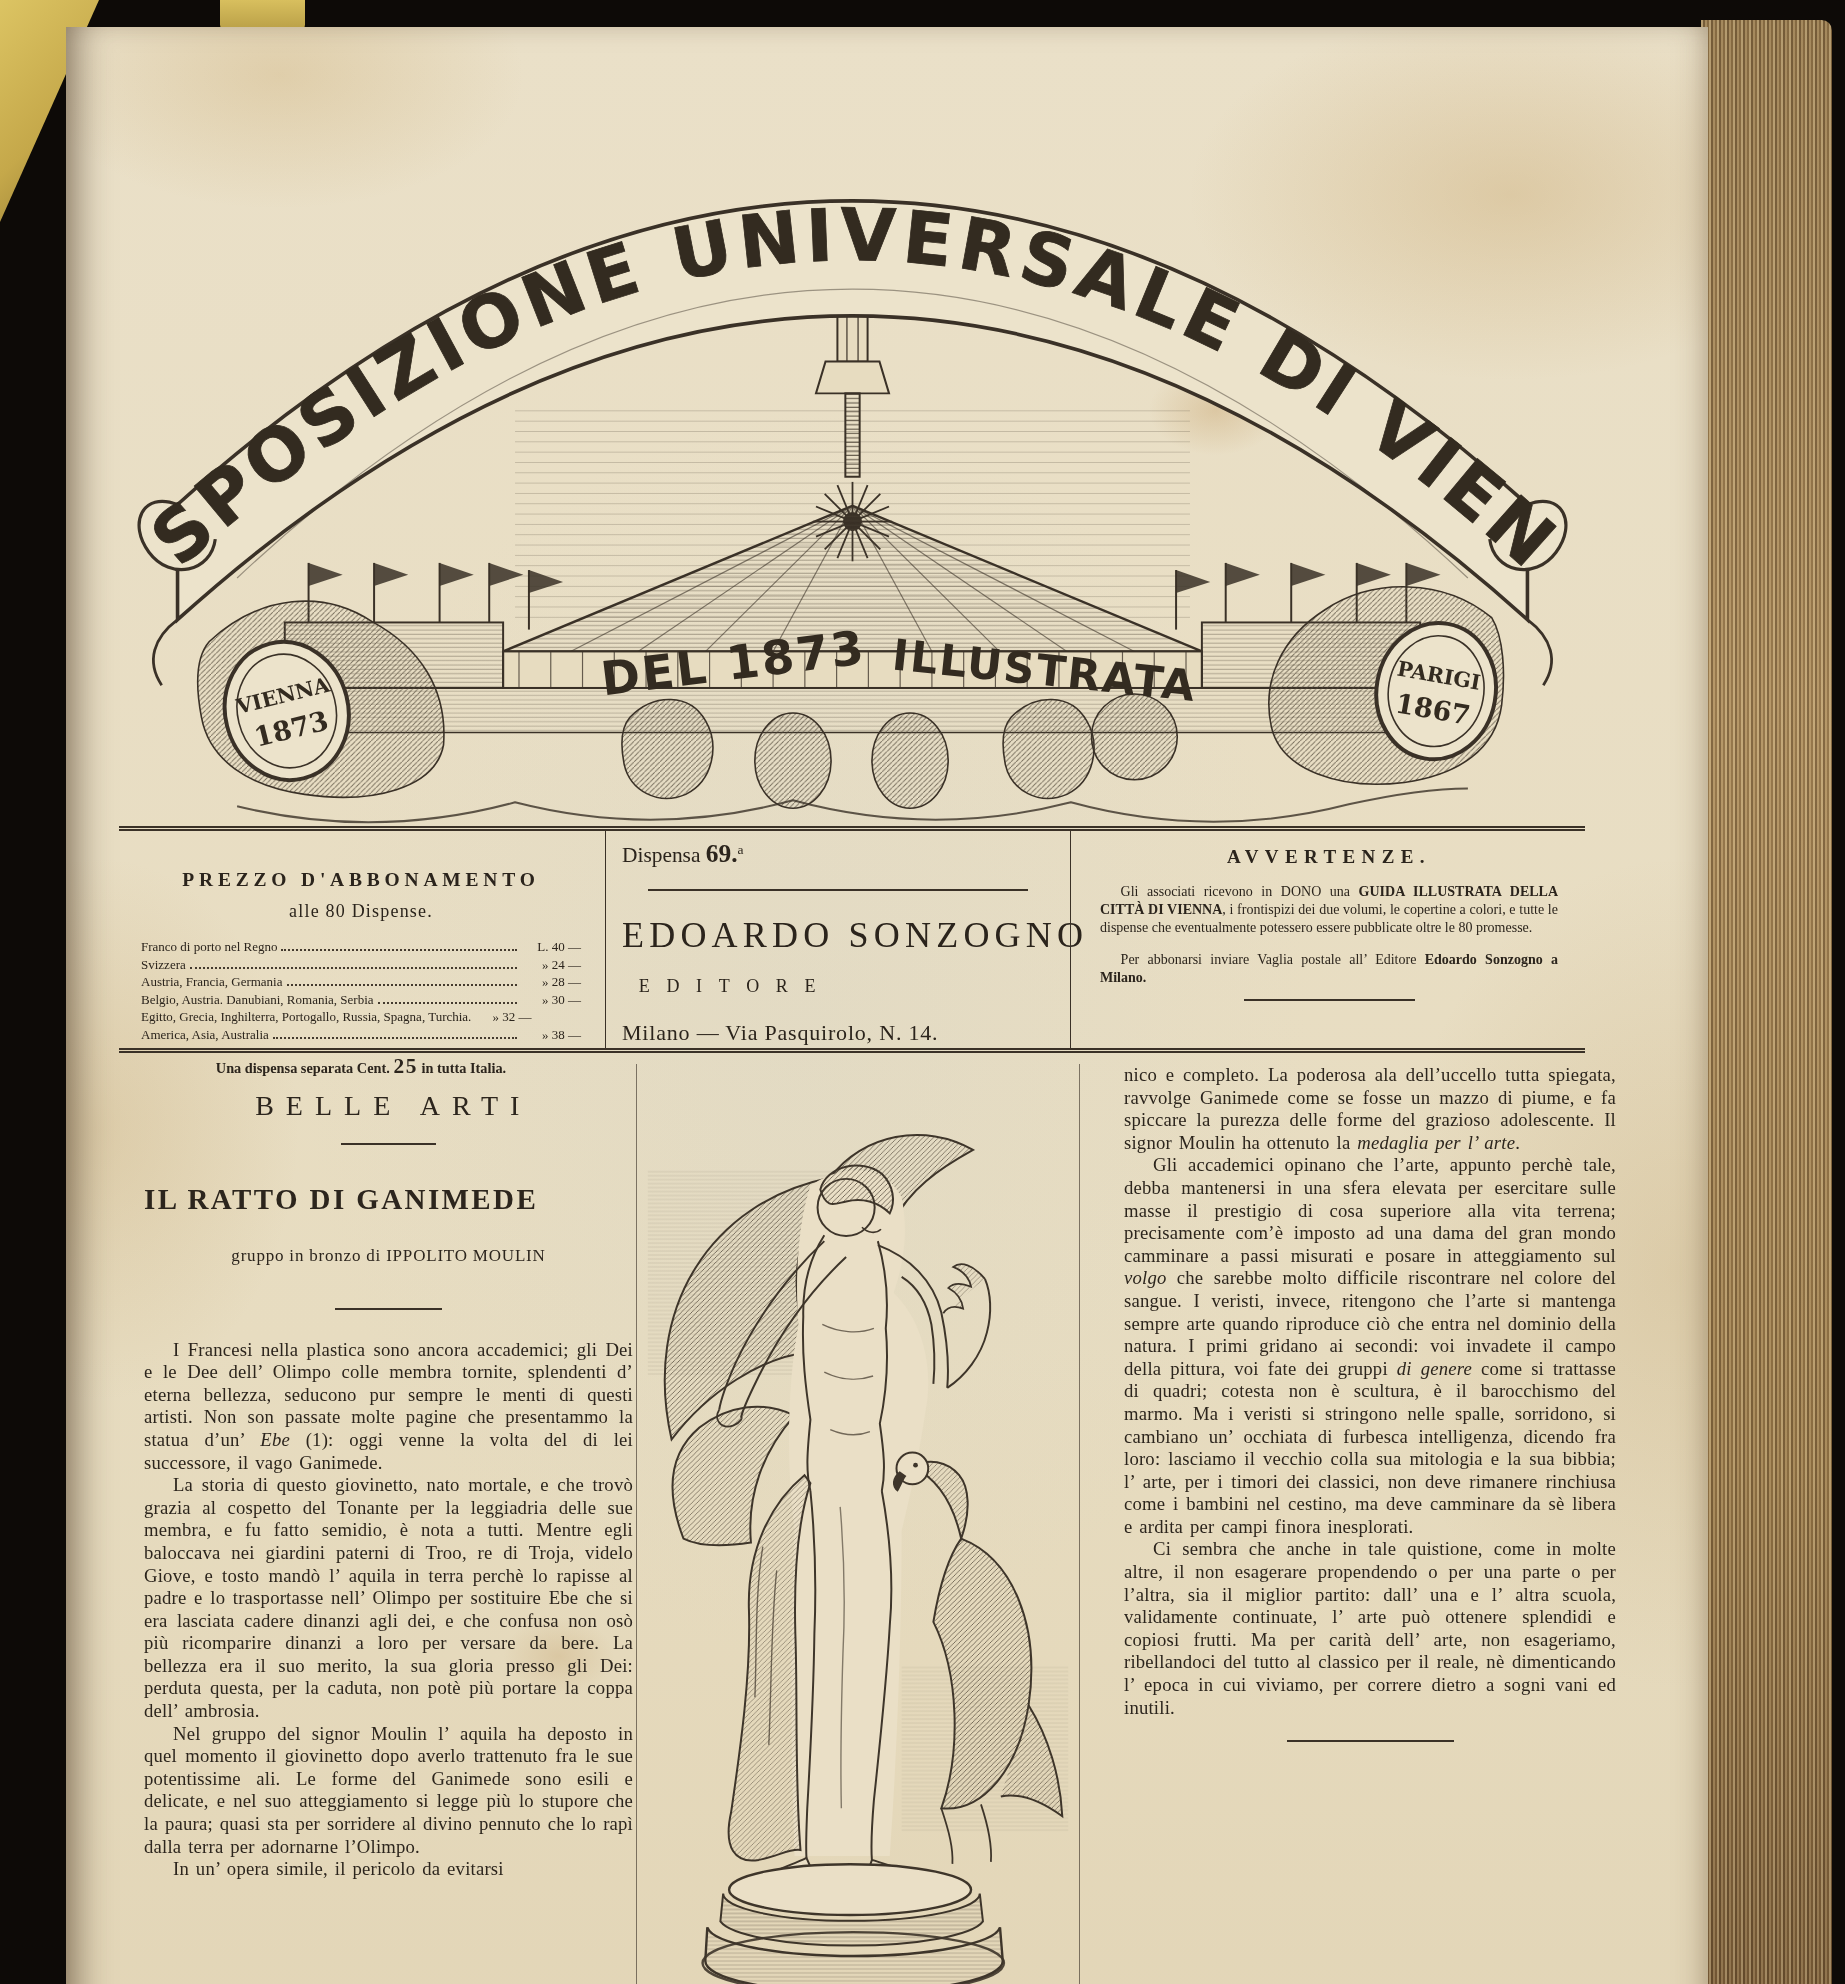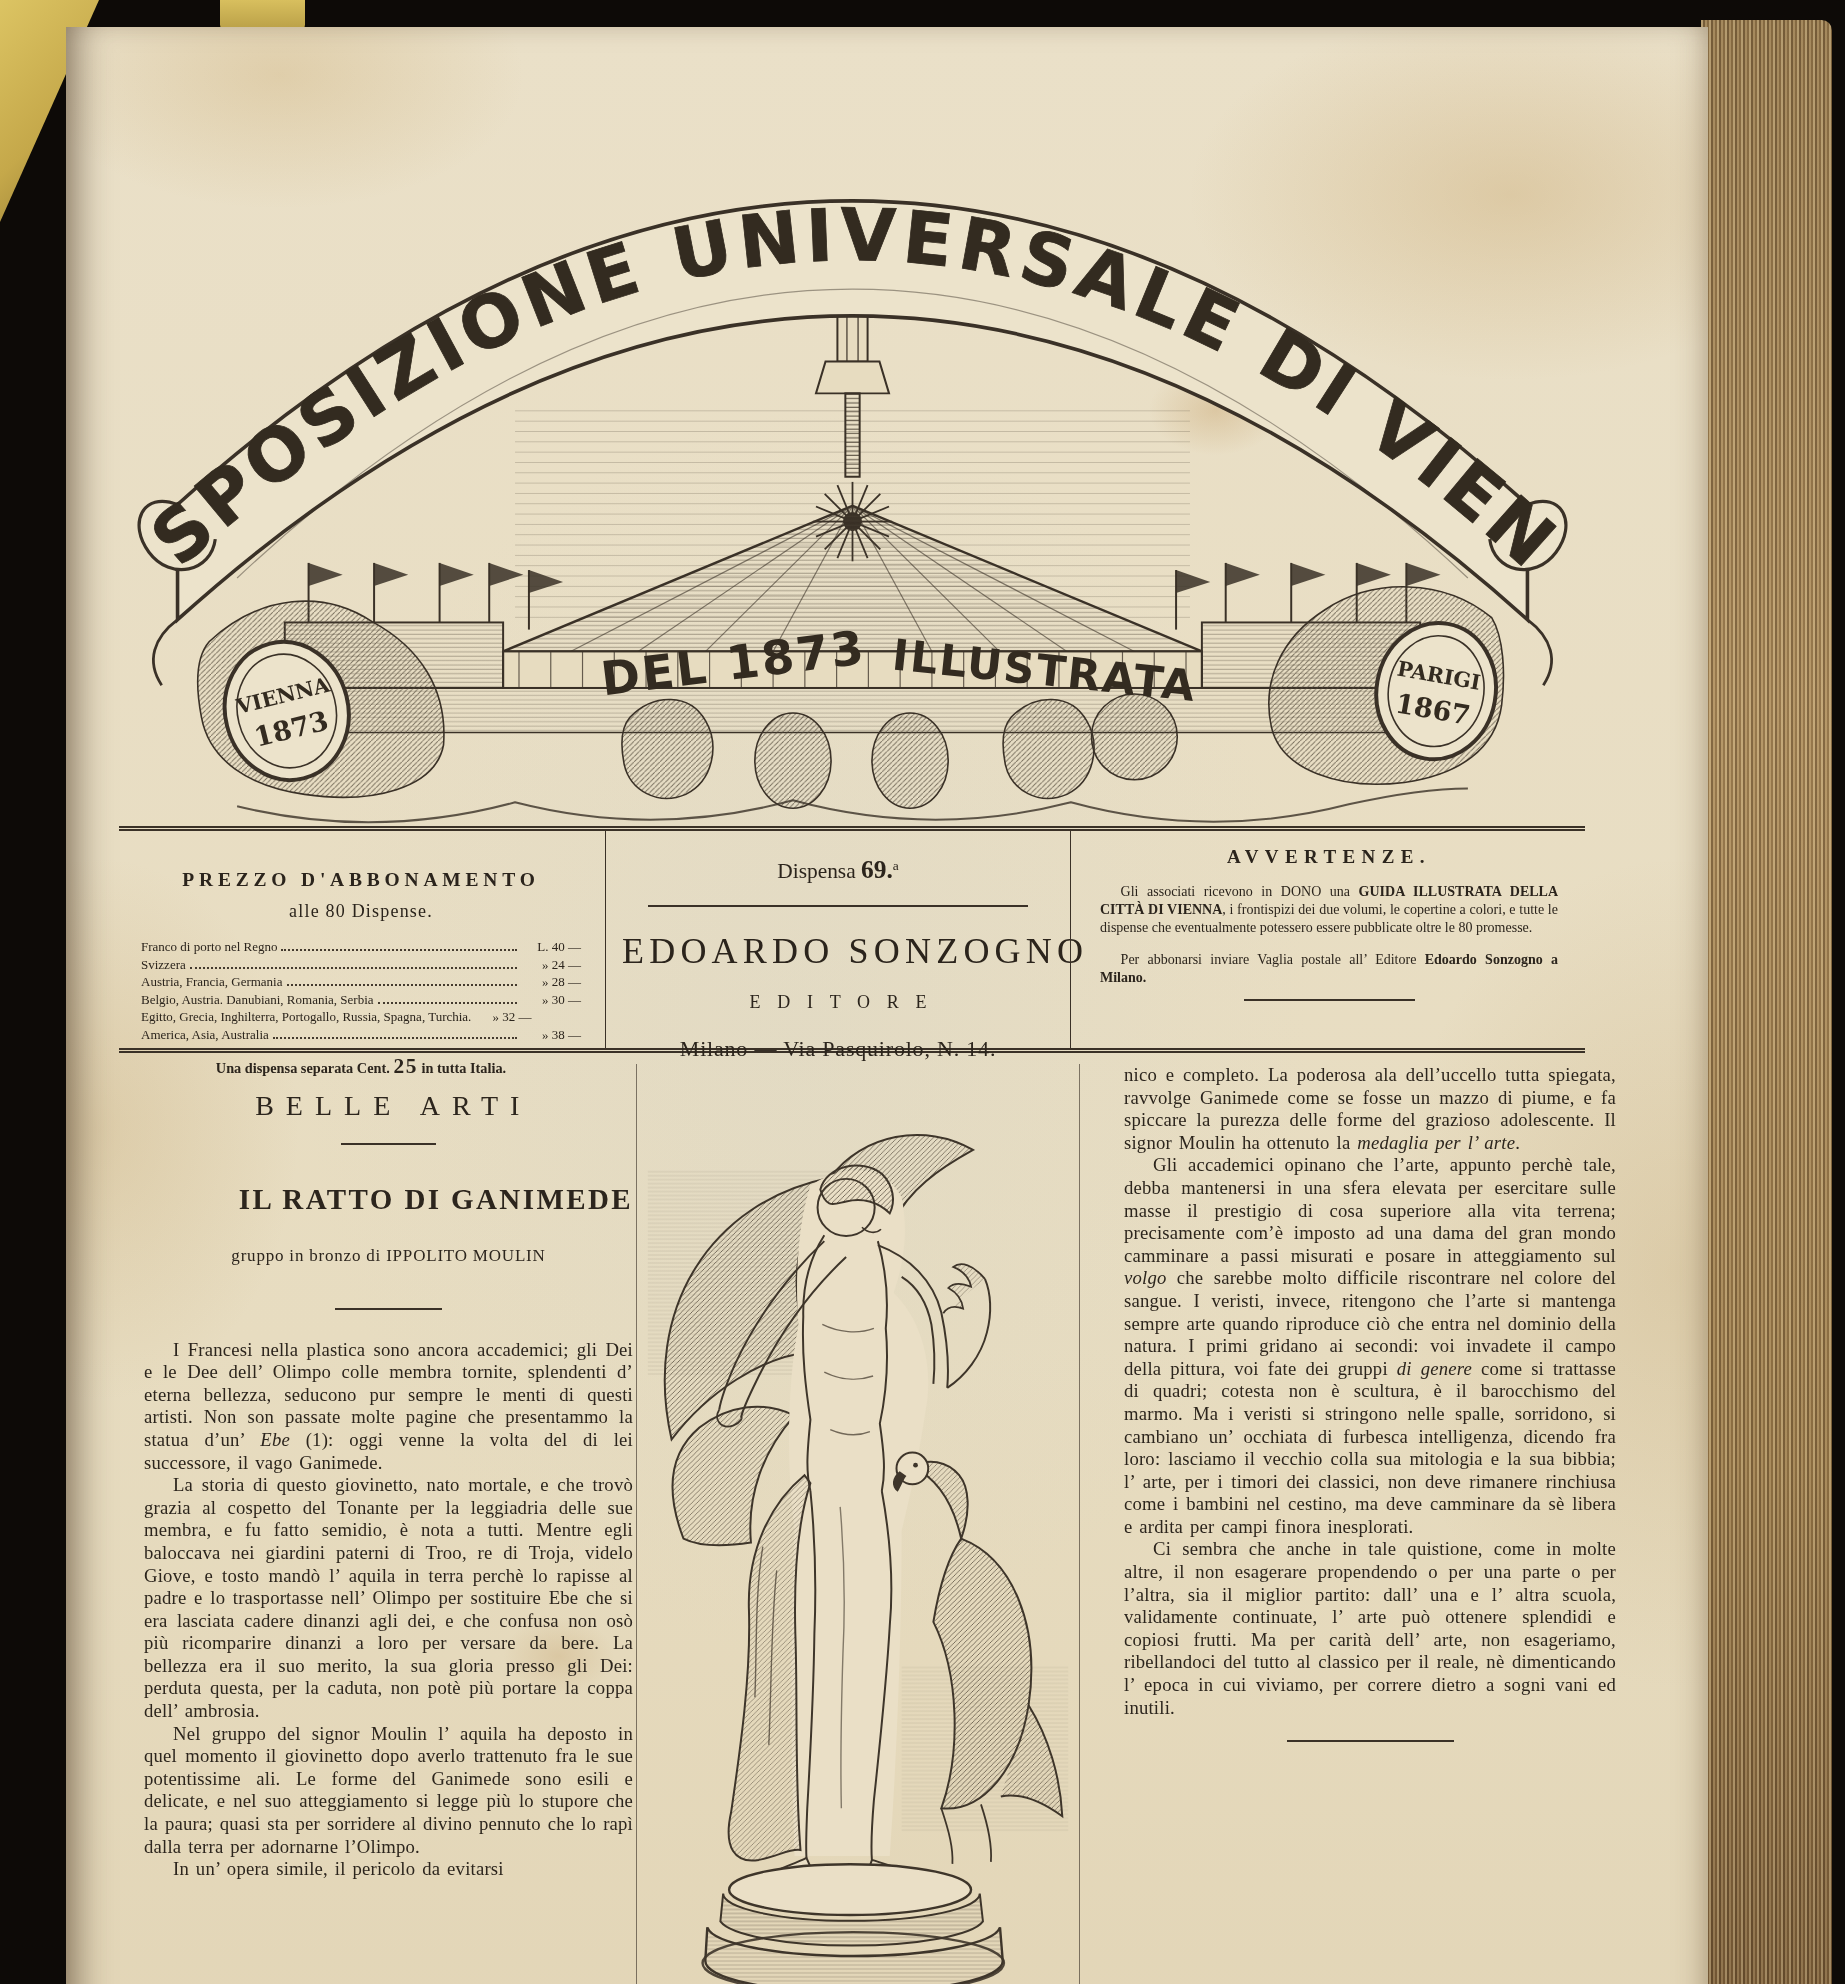--- a/index.html
+++ b/index.html
@@ -37,21 +37,21 @@
                inset 0 -16px 28px -16px rgba(90,65,35,.30);}
   
   .masthead{position:absolute;left:52px;top:7.1px;width:1469px;height:791px;}
   
   .band{position:absolute;left:53px;top:799px;width:1466px;height:227px;
     border-top:5.6px double #3a3127;border-bottom:5.6px double #3a3127;
     display:flex;box-sizing:border-box;color:#2b241c;}
   .cell{box-sizing:border-box;height:100%;}
   .cell + .cell{border-left:1.6px solid #3a3127;}
   .cell-sub{width:486px;padding:38px 24px 0 22px;}
-  .cell-pub{width:465px;padding:24px 16px 0 16px;text-align:center;}
+  .cell-pub{width:465px;padding:8px 16px 0 16px;}
   .cell-avv{width:514px;padding:15px 26px 0 29px;}
   .sub-title{font-size:19.5px;font-weight:bold;letter-spacing:4.8px;text-align:center;}
   .sub-sub{font-size:18px;text-align:center;margin-top:10.3px;letter-spacing:1.2px;}
   .price-table{margin-top:16px;font-size:13px;}
   .price-row{display:flex;align-items:baseline;line-height:17.5px;white-space:nowrap;}
   .price-row .lbl{flex:0 0 auto;}
   .price-row .dots{flex:1 1 auto;border-bottom:2px dotted #443a2e;margin:0 4px 3.2px 4px;min-width:8px;}
   .price-row .val{flex:0 0 60px;text-align:right;}
   .sub-note{margin-top:11px;text-align:center;font-weight:bold;font-size:14.3px;}
   .sub-note .big{font-size:21.4px;letter-spacing:1.6px;}
@@ -68,21 +68,21 @@
   .avv-rule{width:171px;height:2px;background:#3a3127;margin:12px auto 10.3px auto;}
   .avv-it{font-size:14.3px;line-height:19px;font-style:italic;text-align:justify;margin:0;}
   
   .colrule{position:absolute;width:1.2px;background:rgba(58,49,39,.62);top:1037px;height:1151px;}
   .colrule.r1{left:570px;} .colrule.r2{left:1013px;}
   .col{position:absolute;color:#2c251d;}
   .col-left{left:78px;top:1039px;width:489px;height:1151px;}
   .col-right{left:1058px;top:1037px;width:492px;}
   .sec-head{font-size:28px;letter-spacing:12px;text-align:center;margin:24px 0 0 0;text-indent:9.5px;}
   .sec-rule{width:95px;height:1.6px;background:#3a3127;margin:21.4px auto 0 auto;}
-  .art-title{font-size:29px;font-weight:bold;letter-spacing:2.4px;text-align:right;margin:38px 0 16px 0;white-space:nowrap;}
+  .art-title{font-size:29px;font-weight:bold;letter-spacing:2.4px;text-align:left;margin:38px 0 16px 0;white-space:nowrap;}
   .art-sub{font-size:17px;text-align:center;margin:30px 0 0 0;letter-spacing:0.8px;}
   .art-rule{width:107px;height:1.6px;background:#3a3127;margin:42px auto 0 auto;}
   .body-p{font-size:18.7px;line-height:22.6px;text-align:justify;text-indent:29px;
     margin:0;letter-spacing:0.2px;word-spacing:2px;}
   .col-left .body-p.p1{margin-top:29px;}
   .statue{position:absolute;left:558px;top:1043px;width:472px;height:942px;}
   .end-rule{width:167px;height:2px;background:#3a3127;margin:20.6px auto 0 auto;}
   svg text{font-family:"DejaVu Serif","Liberation Serif",serif;}
   .svg-sans{font-family:"DejaVu Sans","Liberation Sans",sans-serif;}
 </style>

